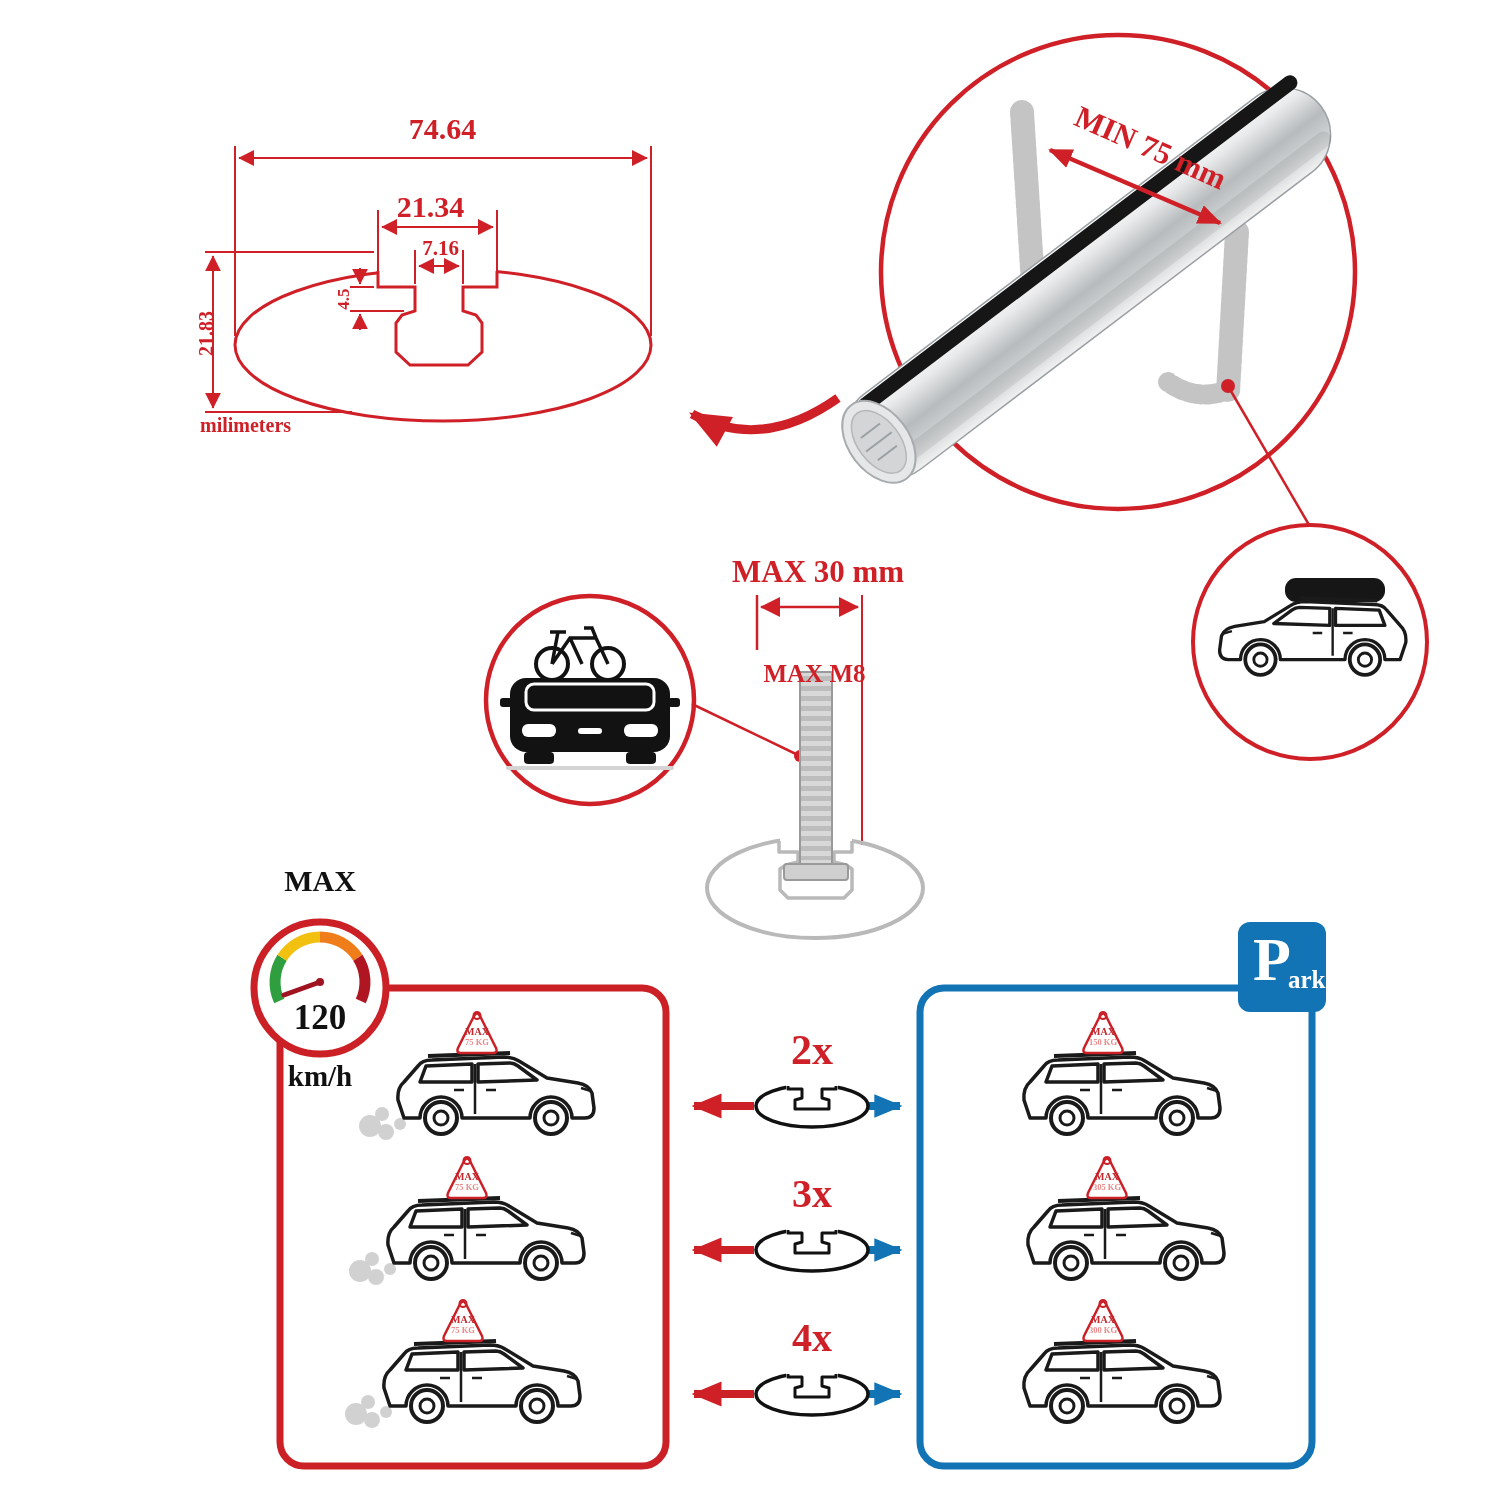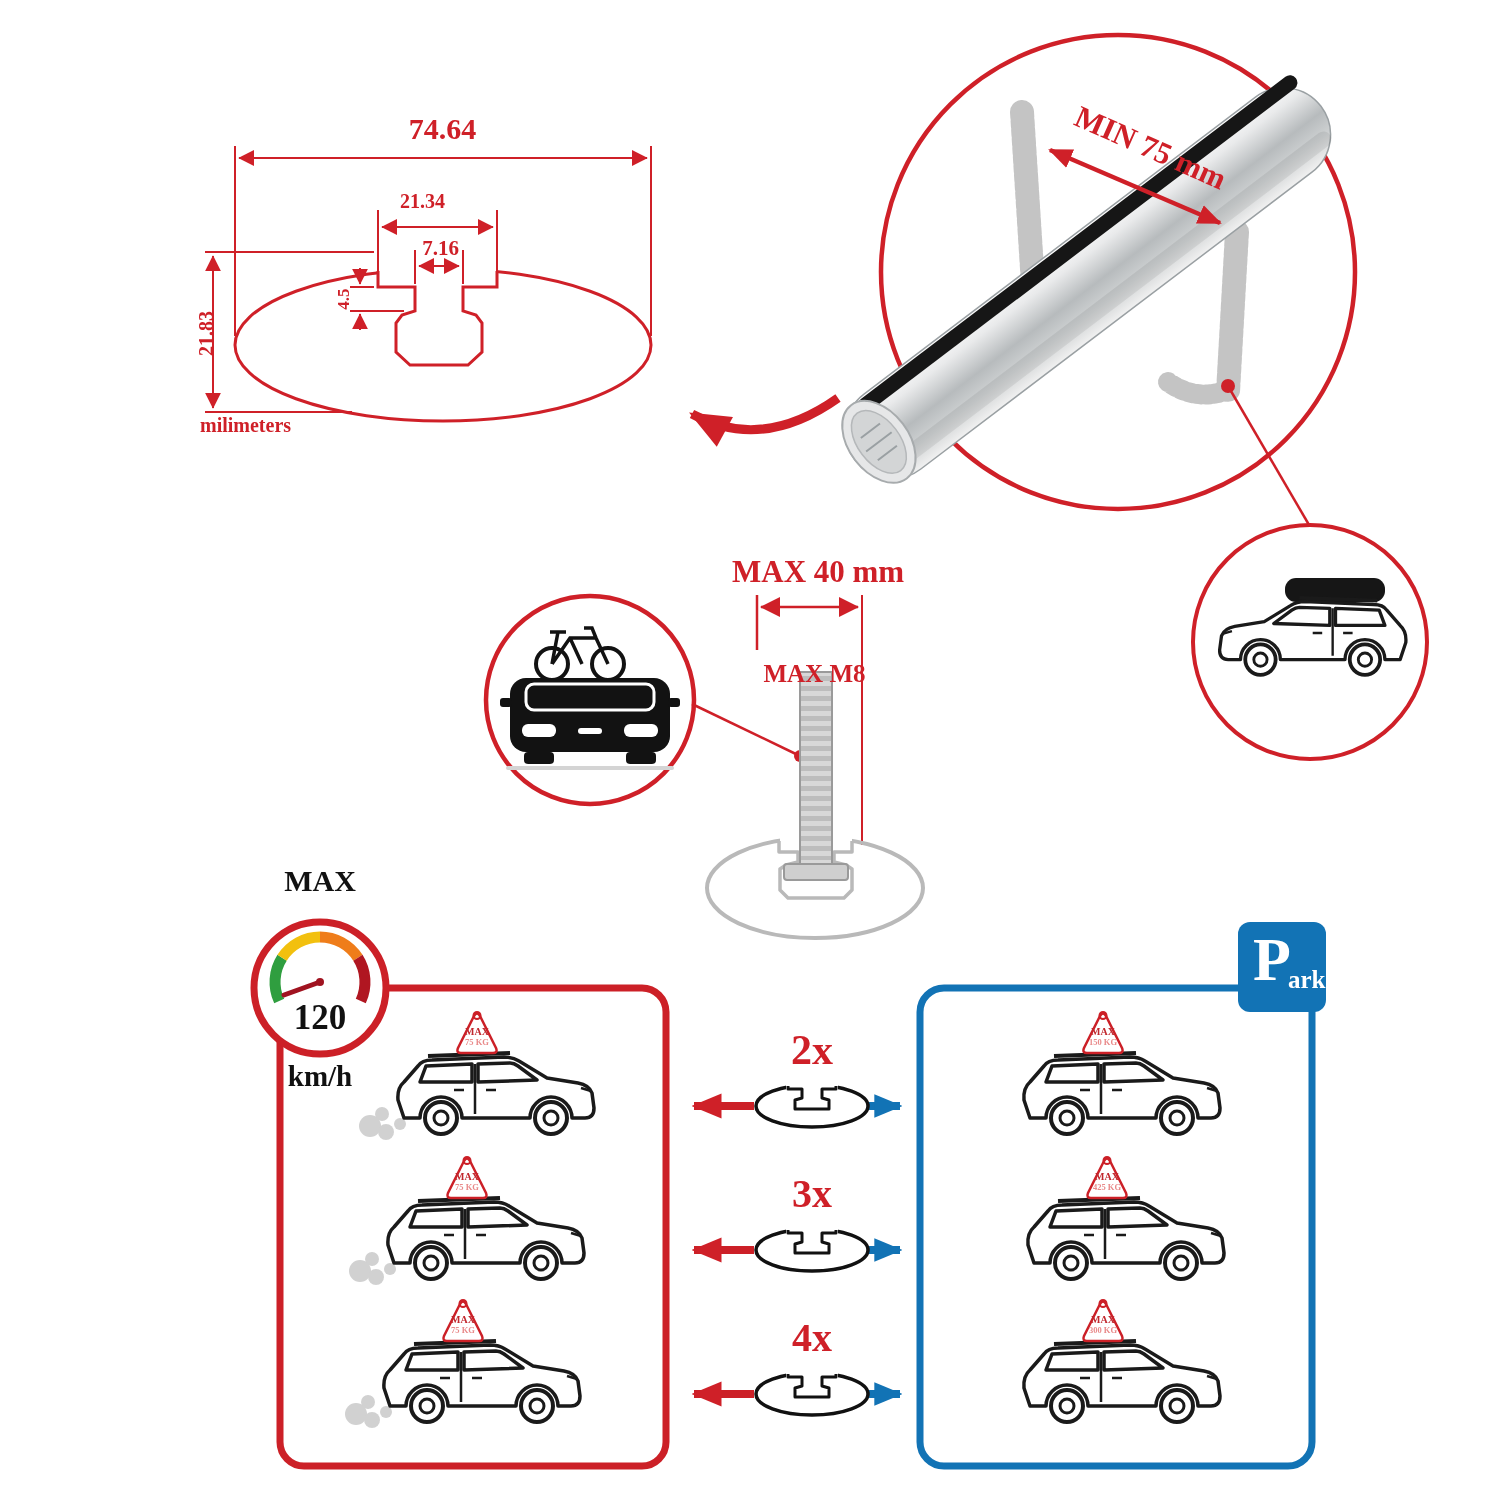--- a/index.html
+++ b/index.html
@@ -225,29 +225,29 @@
   <use href="#roofsign" x="1081" y="1010" width="44" height="46"></use>
 
   <use href="#suv" x="1012" y="1175" width="230" height="110"></use>
   <use href="#roofsign" x="1085" y="1155" width="44" height="46"></use>
 
   <use href="#suv" x="1008" y="1318" width="230" height="110"></use>
   <use href="#roofsign" x="1081" y="1298" width="44" height="46"></use>
 </svg>
 
 <div class="txt red center" style="left:385px;top:112px;width:115px;font-size:30px">74.64</div>
-<div class="txt red center" style="left:375px;top:190px;width:95px;font-size:20px">21.34</div>
+<div class="txt red center" style="left:383px;top:190px;width:95px;font-size:30px">21.34</div>
 <div class="txt red center" style="left:403px;top:236px;width:75px;font-size:21px">7.16</div>
 <div class="txt red center rot90" style="left:322px;top:289px;width:44px;font-size:17px">4.5</div>
 <div class="txt red center rot90" style="left:168px;top:322px;width:76px;font-size:20px">21.83</div>
 <div class="txt red" style="left:200px;top:414px;font-size:20px">milimeters</div>
 
 <div class="txt red center rot24" style="left:1063px;top:130px;width:175px;font-size:31px">MIN 75 mm</div>
 
-<div class="txt red center" style="left:732px;top:554px;width:170px;font-size:31px">MAX 40 mm</div>
+<div class="txt red center" style="left:732px;top:554px;width:170px;font-size:31px">MAX 30 mm</div>
 <div class="txt red center" style="left:752px;top:660px;width:125px;font-size:25px">MAX M8</div>
 
 <div class="txt blk center" style="left:266px;top:864px;width:108px;font-size:30px">MAX</div>
 <div class="txt blk center" style="left:278px;top:998px;width:84px;font-size:35px">120</div>
 <div class="txt blk center" style="left:268px;top:1060px;width:104px;font-size:29px">km/h</div>
 
 <div class="txt wht center" style="left:1246px;top:924px;width:52px;font-size:62px">P</div>
 <div class="txt wht" style="left:1288px;top:966px;font-size:25px">ark</div>
 
 <div class="txt red center" style="left:760px;top:1026px;width:104px;font-size:42px">2x</div>
@@ -266,20 +266,20 @@
   <div class="l1">MAX</div>
   <div class="l2">75 KG</div>
 </div>
 
 <div class="sign-label" style="left:1081px;top:1027px">
   <div class="l1">MAX</div>
   <div class="l2">150 KG</div>
 </div>
 <div class="sign-label" style="left:1085px;top:1172px">
   <div class="l1">MAX</div>
-  <div class="l2">425 KG</div>
+  <div class="l2">305 KG</div>
 </div>
 <div class="sign-label" style="left:1081px;top:1315px">
   <div class="l1">MAX</div>
   <div class="l2">300 KG</div>
 </div>
 
 </div>
 
 </body></html>

